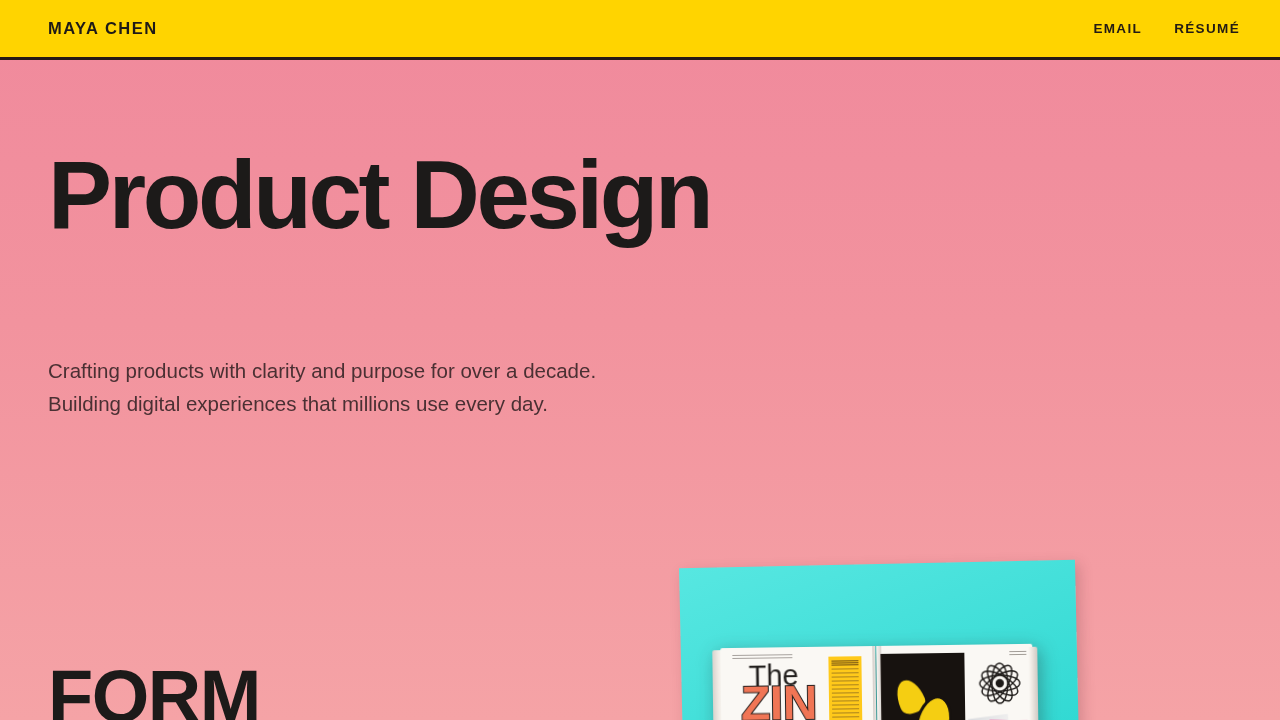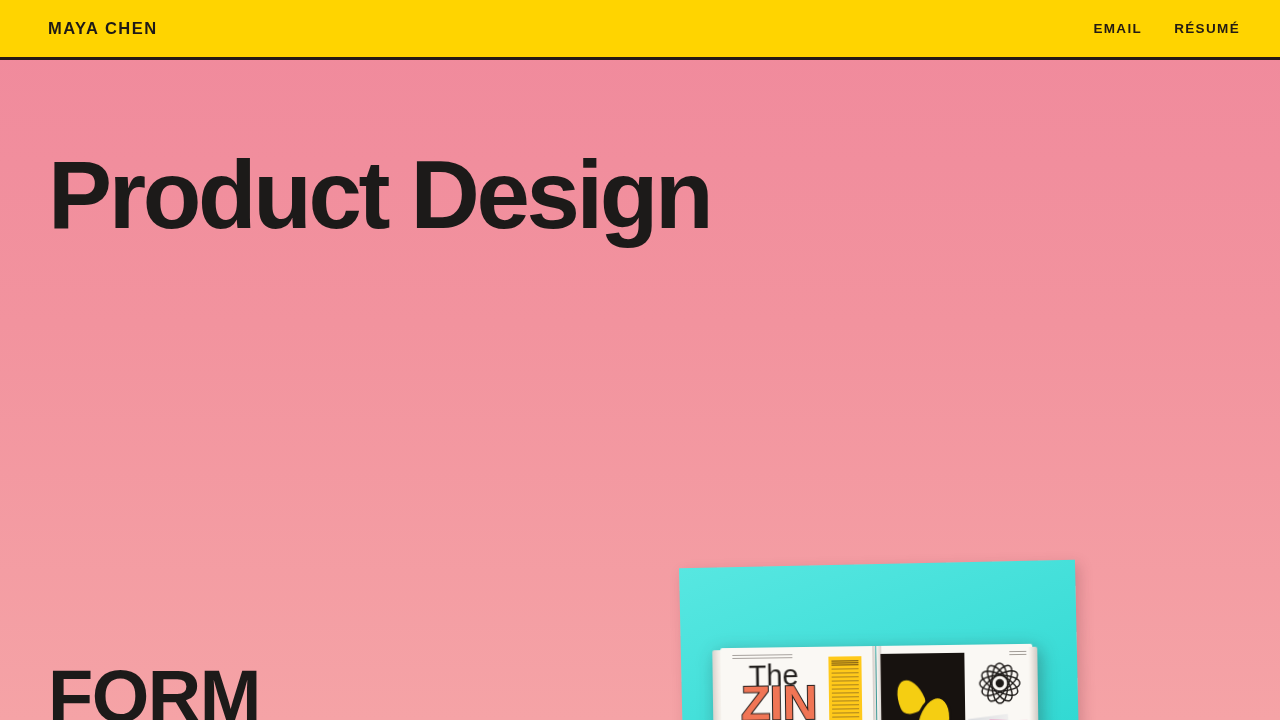--- a/index.html
+++ b/index.html
@@ -244,20 +244,24 @@
     <nav id="site-nav">
       <a class="nav-link" href="#">EMAIL</a>
       <a class="nav-link" href="#">RÉSUMÉ</a>
     </nav>
   </header>
 
   <div id="hero">
     <div class="hero-line" id="hero-line-1">Product Design</div>
   </div>
 
+  <div id="hero-subtitle">
+    <span class="sub-line">Crafting products with clarity and purpose for over a decade.</span>
+    <span class="sub-line">Building digital experiences that millions use every day.</span>
+  </div>
 
   <div id="section-word">FORM</div>
 
   <div id="zine-photo">
 
     <div id="teal-paper"></div>
 
     <div id="book">
 
       <div id="book-edge"></div>

